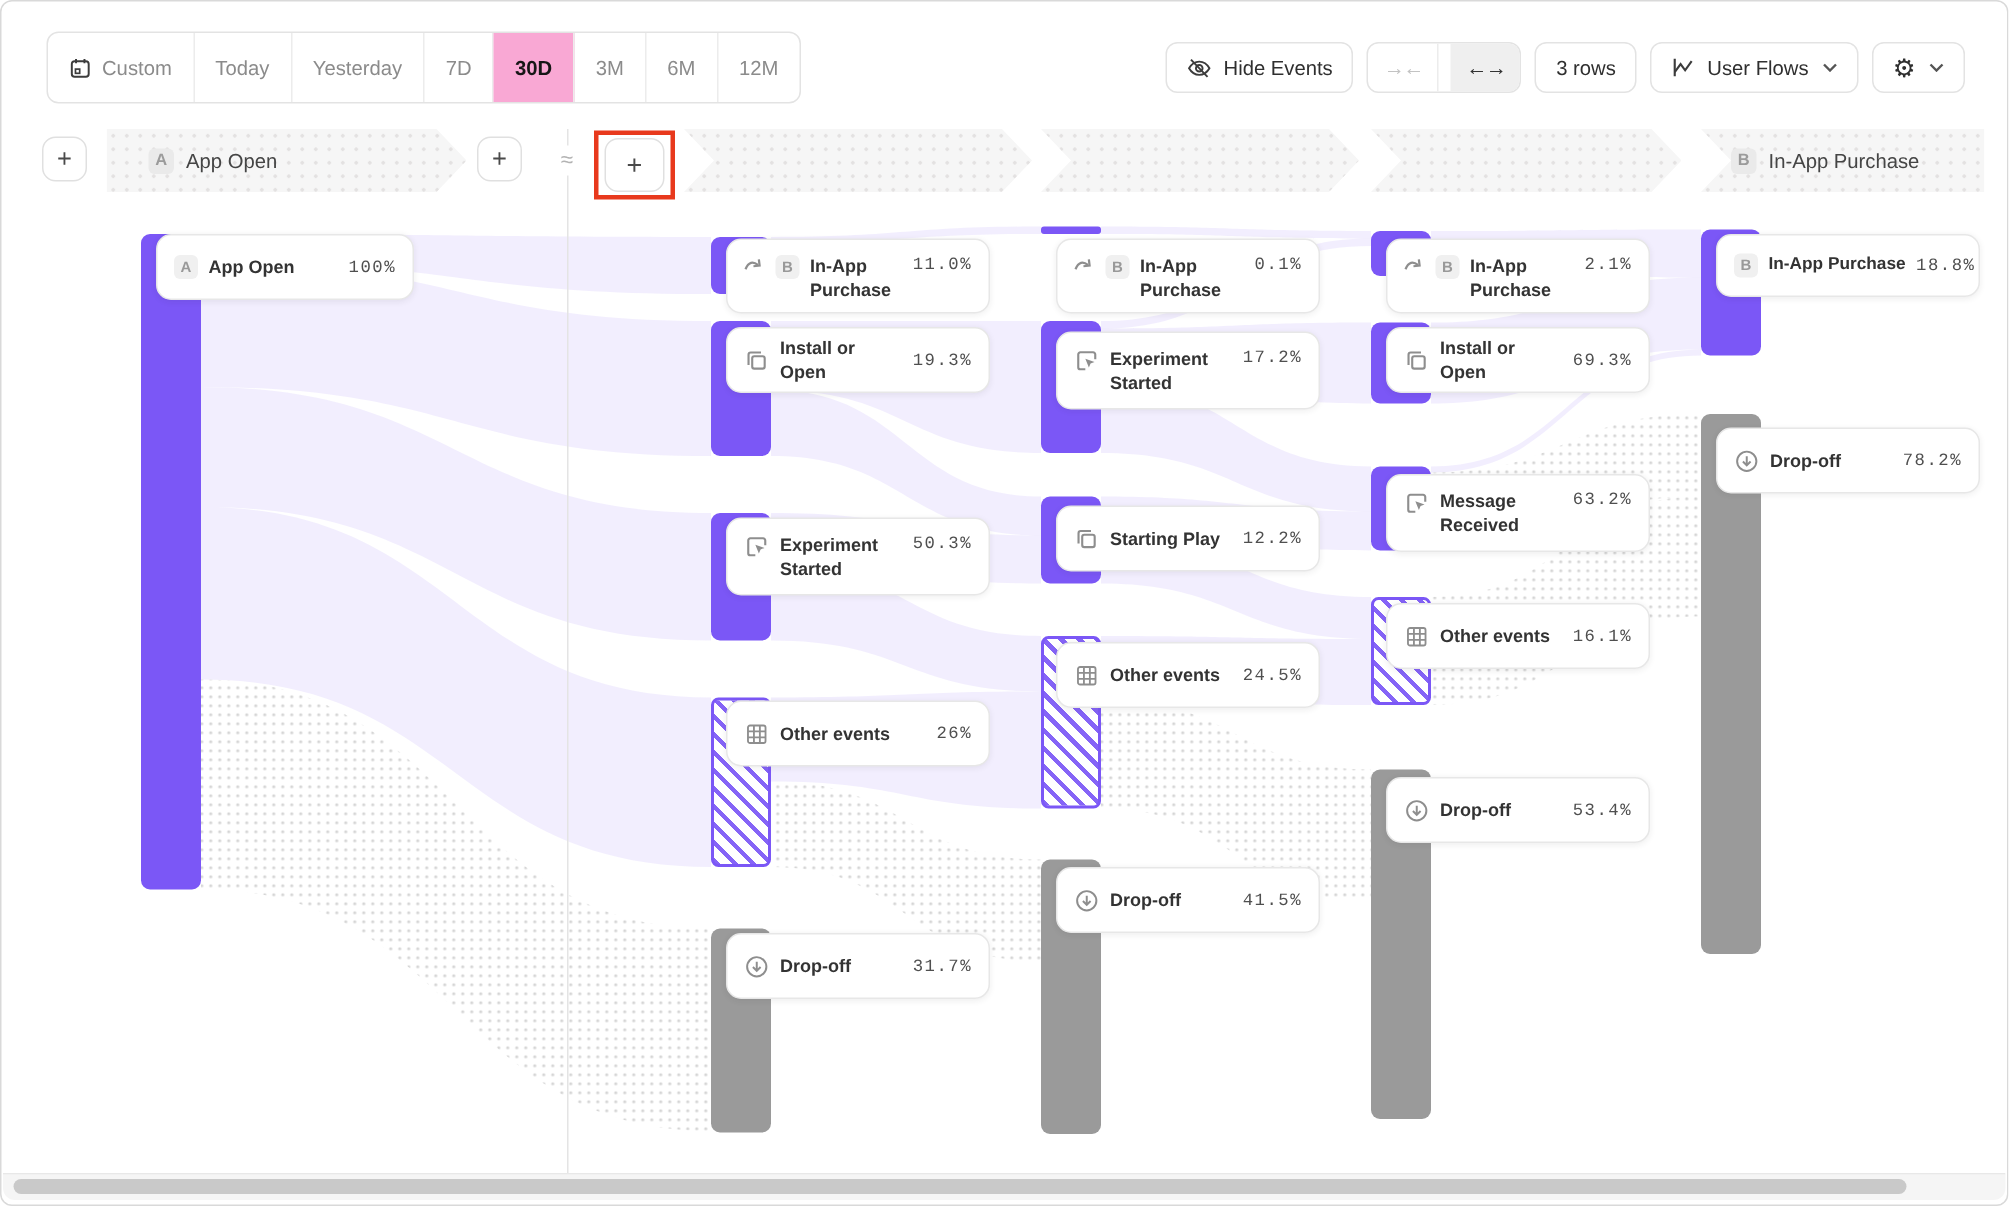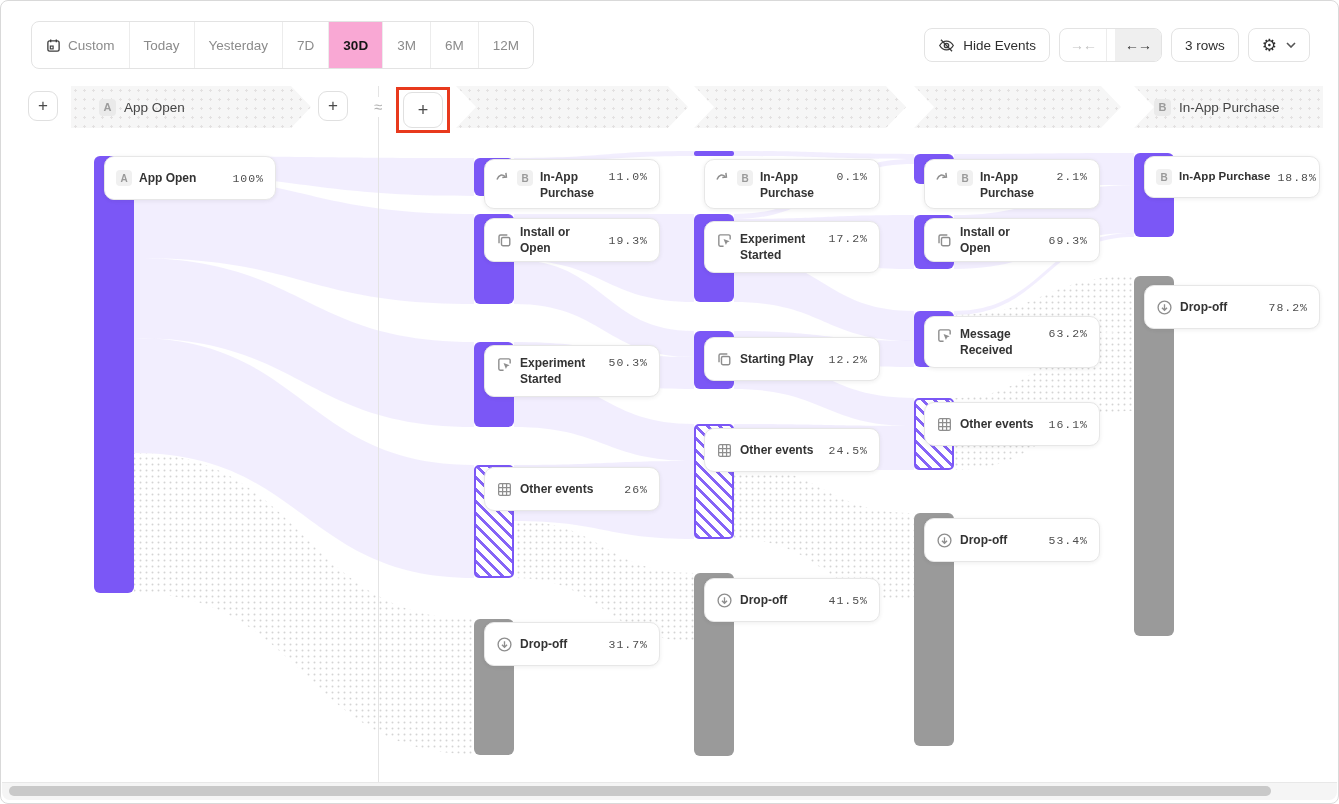--- a/index.html
+++ b/index.html
@@ -143,20 +143,34 @@
         <span>Hide Events</span>
       </button>
       <div class="btn split">
         <span class="cell disabled">→←</span>
         <span class="cell active">←→</span>
       </div>
       <button class="btn">
         <span>3 rows</span>
       </button>
       <button class="btn">
+        <span class="icn">
+          <svg width="16" height="16" viewBox="0 0 18 18" fill="none" stroke="currentColor" stroke-width="1.6">
+              <path d="M2.8 2.5v13"></path>
+              <path d="M2.8 12.5l4.4-6 3.4 4.6 4.9-6.8"></path>
+            </svg>
+        </span>
+        <span>User Flows</span>
+        <span class="icn chev">
+          <svg width="10" height="6" viewBox="0 0 10 6" fill="none" stroke="currentColor" stroke-width="1.6">
+              <path d="M1 1l4 4 4-4"></path>
+            </svg>
+        </span>
+      </button>
+      <button class="btn">
         <span class="icn gear">⚙</span>
         <span class="icn chev">
           <svg width="10" height="6" viewBox="0 0 10 6" fill="none" stroke="currentColor" stroke-width="1.6">
               <path d="M1 1l4 4 4-4"></path>
             </svg>
         </span>
       </button>
     </div>
   </div>
 

